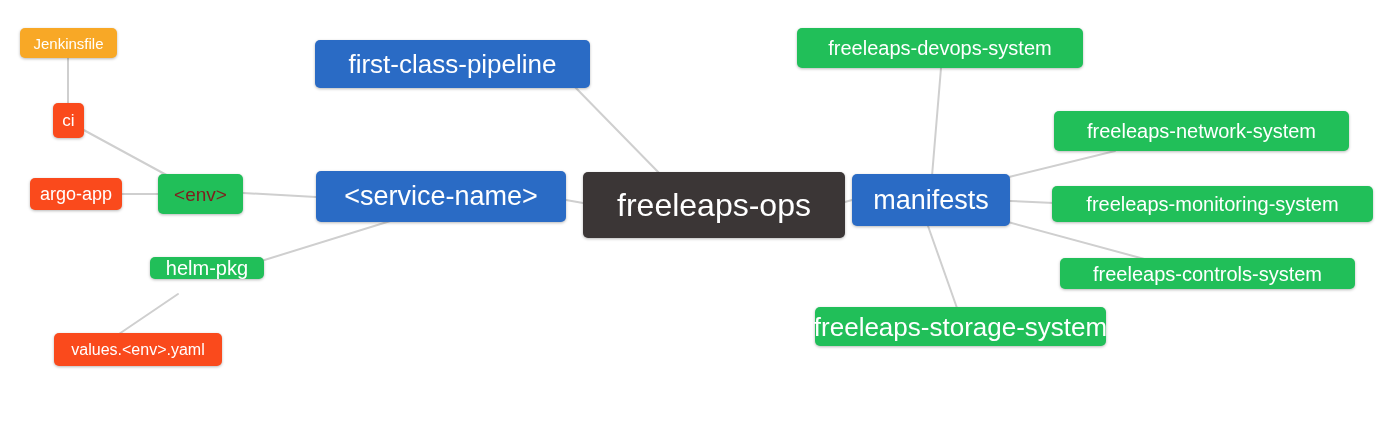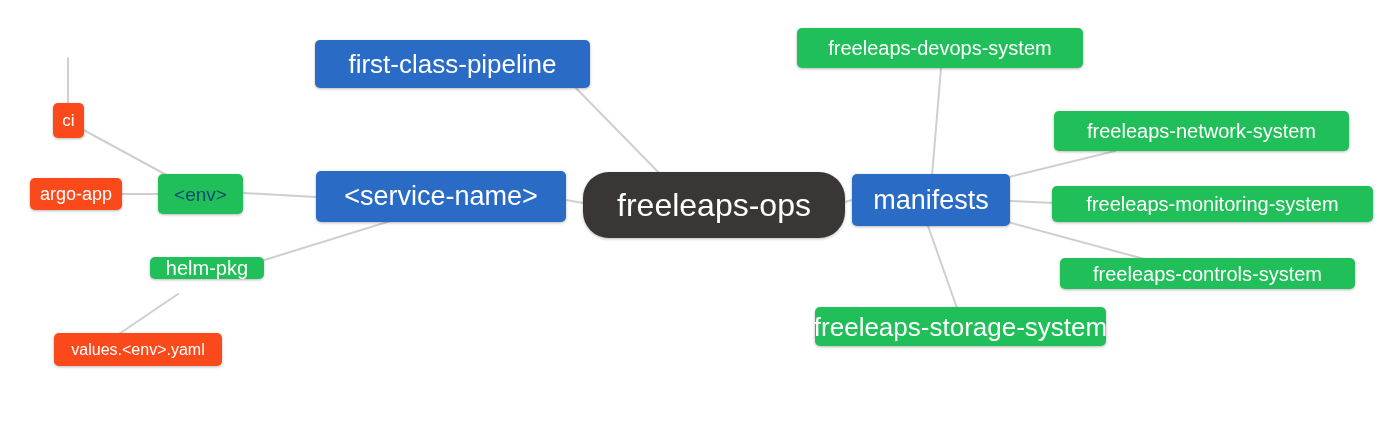--- a/index.html
+++ b/index.html
@@ -51,27 +51,28 @@
       <line x1="572" y1="84" x2="663" y2="177" stroke="#cfcfcf" stroke-width="2" stroke-linecap="round"></line>
       <line x1="400" y1="218" x2="258" y2="262" stroke="#cfcfcf" stroke-width="2" stroke-linecap="round"></line>
       <line x1="178" y1="294" x2="116" y2="336" stroke="#cfcfcf" stroke-width="2" stroke-linecap="round"></line>
       <line x1="845" y1="202" x2="852" y2="200" stroke="#cfcfcf" stroke-width="2" stroke-linecap="round"></line>
       <line x1="941" y1="68" x2="932" y2="176" stroke="#cfcfcf" stroke-width="2" stroke-linecap="round"></line>
       <line x1="1009" y1="177" x2="1115" y2="151" stroke="#cfcfcf" stroke-width="2" stroke-linecap="round"></line>
       <line x1="1010" y1="201" x2="1054" y2="203" stroke="#cfcfcf" stroke-width="2" stroke-linecap="round"></line>
       <line x1="1008" y1="222" x2="1148" y2="260" stroke="#cfcfcf" stroke-width="2" stroke-linecap="round"></line>
       <line x1="928" y1="226" x2="957" y2="308" stroke="#cfcfcf" stroke-width="2" stroke-linecap="round"></line>
     </svg>
+<div class="node" style="left: 20px; top: 28px; width: 97px; height: 30px; background: rgb(248, 168, 38); color: rgb(255, 255, 255); font-size: 15px;">Jenkinsfile</div>
     <div class="node" style="left: 53px; top: 103px; width: 31px; height: 35px; background: rgb(250, 74, 28); color: rgb(255, 255, 255); font-size: 17px;">ci</div>
     <div class="node" style="left: 30px; top: 178px; width: 92px; height: 32px; background: rgb(250, 74, 28); color: rgb(255, 255, 255); font-size: 18px;">argo-app</div>
-    <div class="node" style="left: 158px; top: 174px; width: 85px; height: 40px; background: rgb(33, 191, 89); color: #0c4a6e; font-size: 19px;">&lt;env&gt;</div>
+    <div class="node" style="left: 158px; top: 174px; width: 85px; height: 40px; background: rgb(33, 191, 89); color: #7f1d1d; font-size: 19px;">&lt;env&gt;</div>
     <div class="node" style="left: 150px; top: 257px; width: 114px; height: 22px; background: rgb(33, 191, 89); color: rgb(255, 255, 255); font-size: 20px;">helm-pkg</div>
     <div class="node" style="left: 8px; top: 333px; width: 168px; height: 33px; background: rgb(250, 74, 28); color: rgb(255, 255, 255); font-size: 16px; margin-left: 46px;">values.&lt;env&gt;.yaml</div>
     <div class="node" style="left: 315px; top: 40px; width: 275px; height: 48px; background: rgb(42, 107, 197); color: rgb(255, 255, 255); font-size: 26px;">first-class-pipeline</div>
     <div class="node" style="left: 316px; top: 171px; width: 250px; height: 51px; background: rgb(42, 107, 197); color: rgb(255, 255, 255); font-size: 27px;">&lt;service-name&gt;</div>
-    <div class="node" style="left: 583px; top: 172px; width: 262px; height: 66px; background: rgb(59, 54, 54); color: rgb(255, 255, 255); font-size: 32px; border-radius: 26px;">freeleaps-ops</div>
+    <div class="node" style="left: 583px; top: 172px; width: 262px; height: 66px; background: rgb(59, 54, 54); color: rgb(255, 255, 255); font-size: 32px;">freeleaps-ops</div>
     <div class="node" style="left: 852px; top: 174px; width: 158px; height: 52px; background: rgb(42, 107, 197); color: rgb(255, 255, 255); font-size: 27px;">manifests</div>
     <div class="node" style="left: 797px; top: 28px; width: 286px; height: 40px; background: rgb(33, 191, 89); color: rgb(255, 255, 255); font-size: 20px;">freeleaps-devops-system</div>
     <div class="node" style="left: 1054px; top: 111px; width: 295px; height: 40px; background: rgb(33, 191, 89); color: rgb(255, 255, 255); font-size: 20px;">freeleaps-network-system</div>
     <div class="node" style="left: 1052px; top: 186px; width: 321px; height: 36px; background: rgb(33, 191, 89); color: rgb(255, 255, 255); font-size: 20px;">freeleaps-monitoring-system</div>
     <div class="node" style="left: 1060px; top: 258px; width: 295px; height: 31px; background: rgb(33, 191, 89); color: rgb(255, 255, 255); font-size: 20px;">freeleaps-controls-system</div>
     <div class="node" style="left: 815px; top: 307px; width: 291px; height: 39px; background: rgb(33, 191, 89); color: rgb(255, 255, 255); font-size: 26px;">freeleaps-storage-system</div>
   </div>
 
 </body></html>

